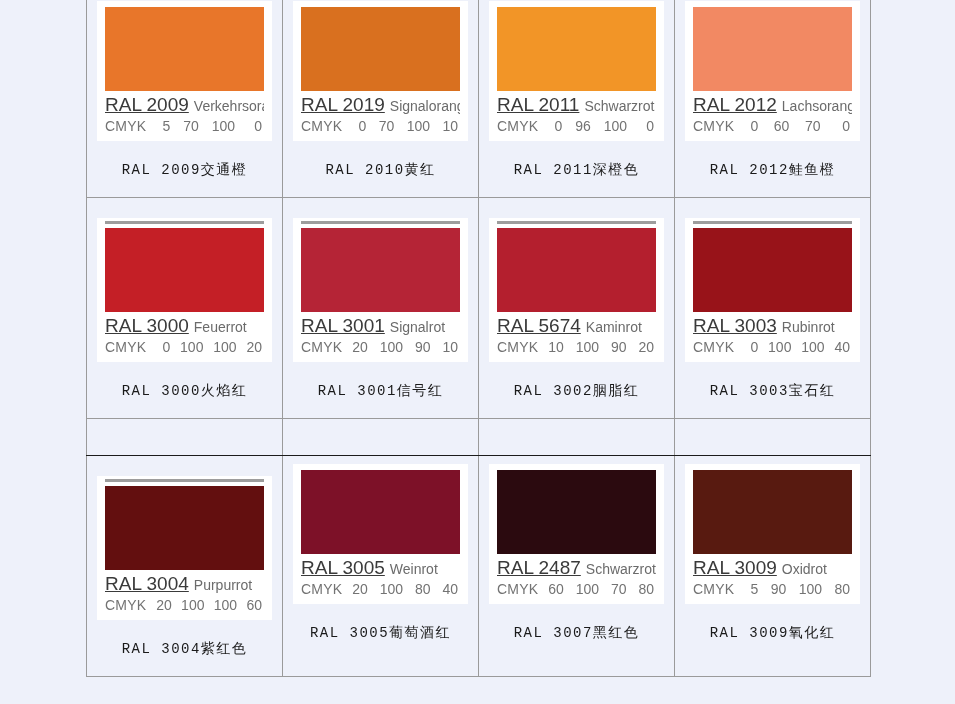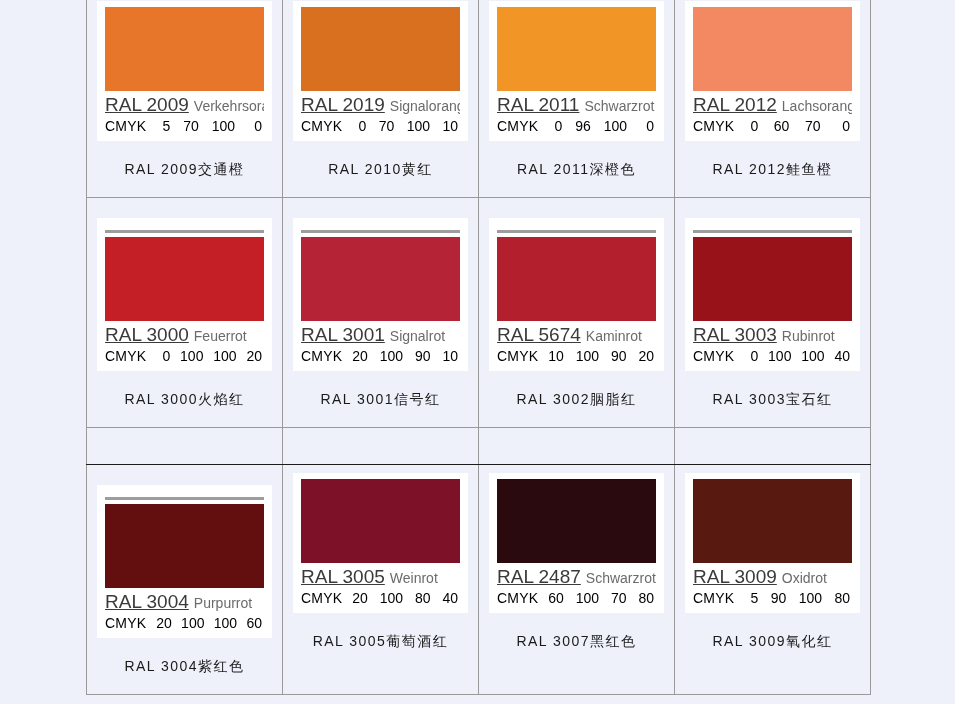--- a/index.html
+++ b/index.html
@@ -52,21 +52,21 @@
   tr.above-spacer td { border-bottom: 1px solid #9a9a9a; }
 
   
   .card {
     background: #ffffff;
     margin: 8px 10px 0 10px;
     padding: 6px 8px 7px 8px;
     box-sizing: border-box;
   }
 
-  .card.with-rule { padding-top: 12px; margin-top: 20px; }
+  .card.with-rule { padding-top: 3px; margin-top: 20px; }
 
   .top-rule {
     height: 3px;
     background: #9d9d9d;
     margin: 0 0 4px 0;
   }
 
   .swatch {
     height: 84px;
     width: 100%;
@@ -90,21 +90,21 @@
 
   .de-name {
     font-size: 14px;
     color: #6b6b6b;
     margin-left: 5px;
   }
 
   .cmyk-line {
     margin-top: 3px;
     font-size: 14px;
-    color: #000000;
+    color: #737373;
     display: flex;
     align-items: baseline;
     white-space: nowrap;
   }
 
   .cmyk-label {
     flex: 0 0 auto;
     letter-spacing: 0.2px;
   }
 
@@ -118,21 +118,21 @@
 
   .cmyk-vals span {
     display: inline-block;
     text-align: right;
     min-width: 14px;
   }
 
   
   .cn-caption {
     text-align: center;
-    font-family: Liberation Sans, sans-serif;
+    font-family: Liberation Mono, monospace;
     font-size: 14px;
     color: #1a1a1a;
     padding: 20px 0 18px 0;
     letter-spacing: 0.5px;
   }
 
   .cn-caption .cn-ral { letter-spacing: 1.5px; }
 </style>
 </head>
 <body>

